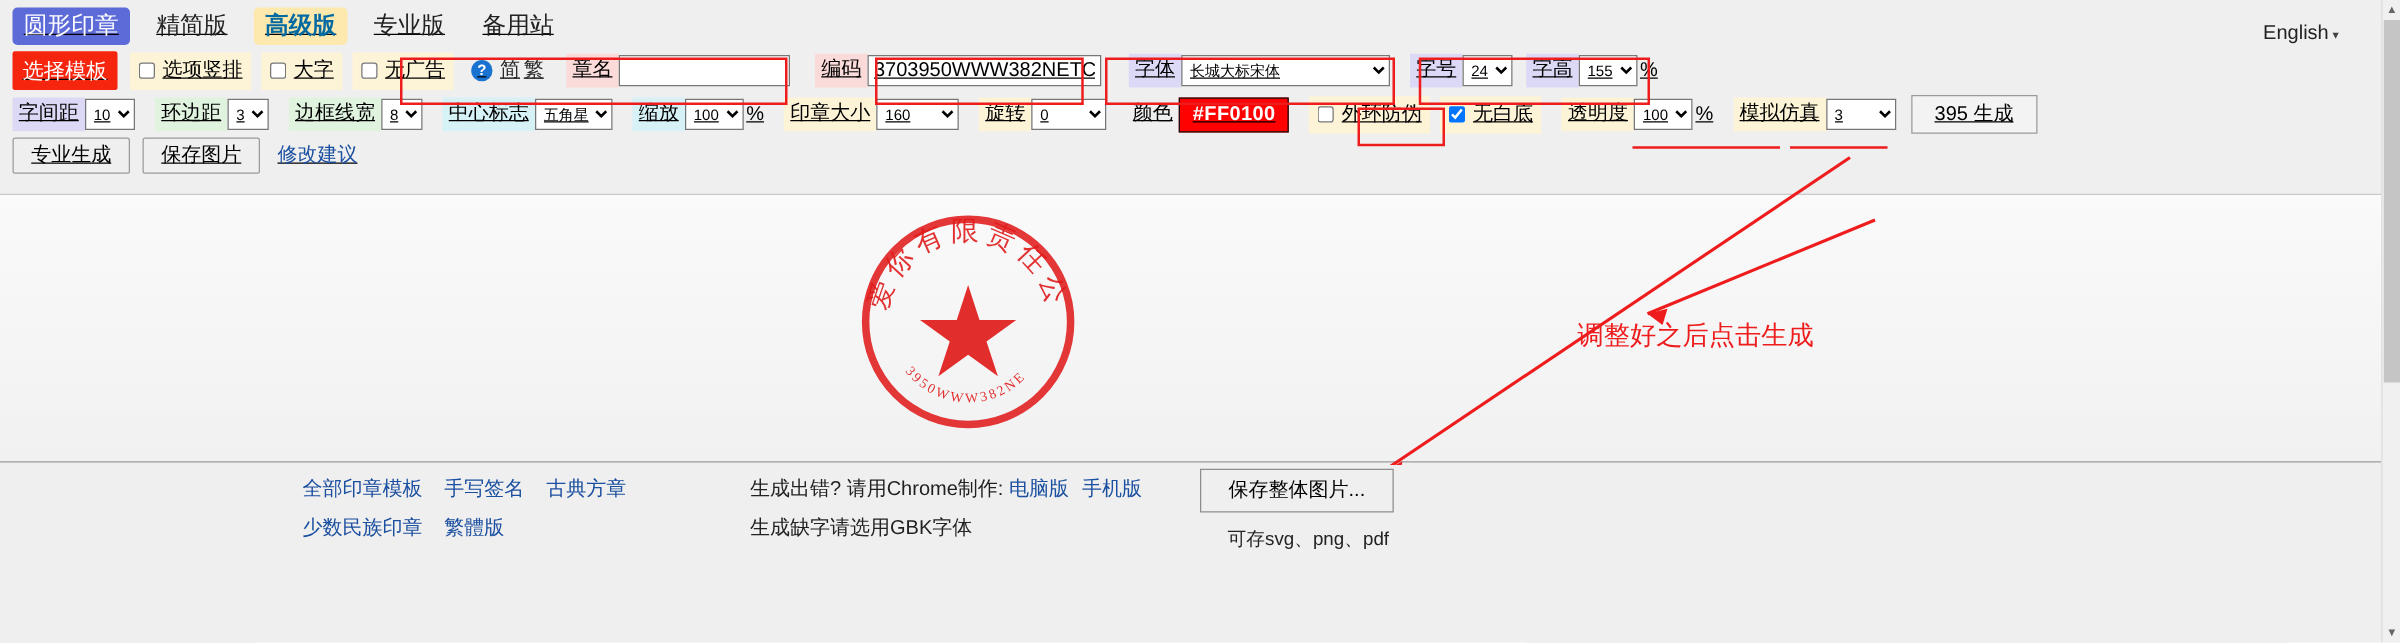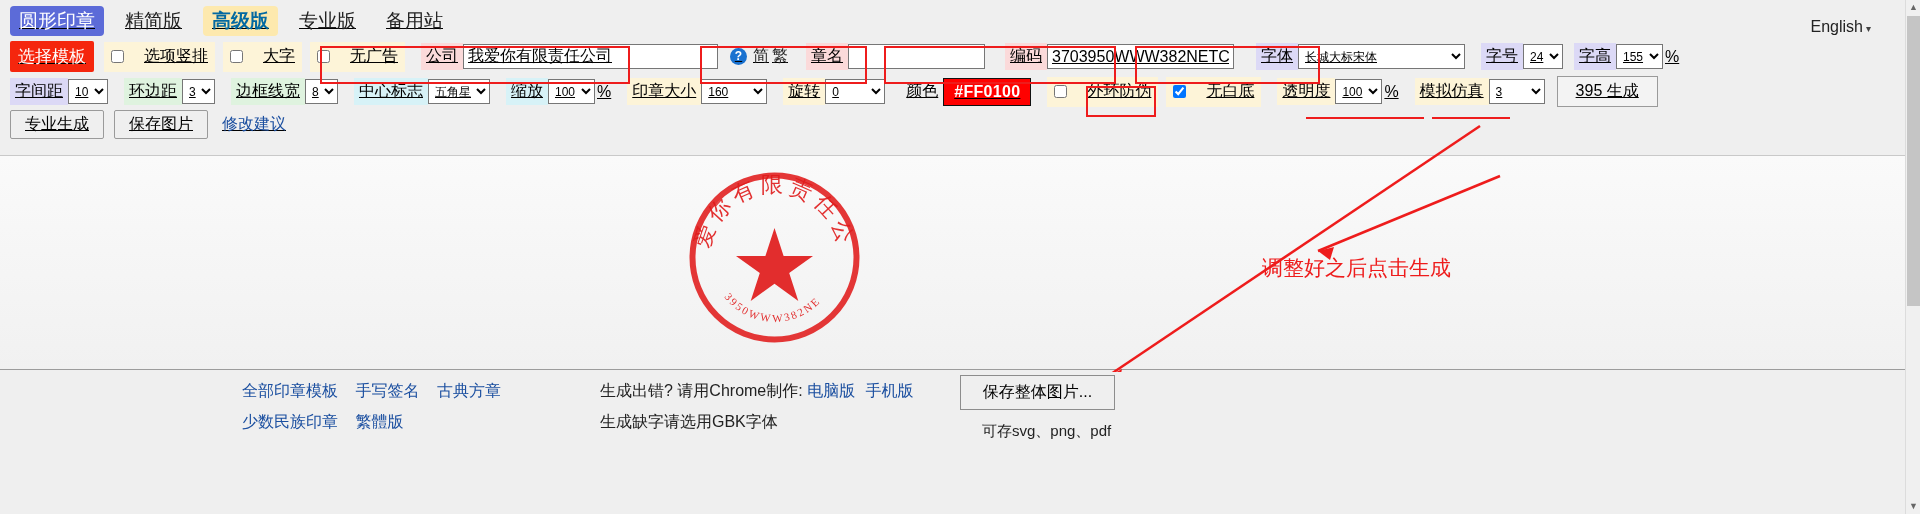--- a/index.html
+++ b/index.html
@@ -70,21 +70,21 @@
   .lbl-cyan  { background: #d7f2f7; }
   .lbl-cream { background: #fdf4d8; }
   .lbl-plain { background: transparent; }
 
   .chip {
     background: #fdf4d8;
     font-size: 16px;
     padding: 4px 7px 5px 7px;
     margin-right: 8px;
     display: inline-flex;
-    gap: 18px;
+    gap: 4px;
     color:#000;
   }
   .chip input { margin: 0 2px 0 0; }
 
   .grp { display: inline-flex; align-items: center; margin-right: 16px; }
   .grp.tight { margin-right: 11px; }
 
   input[type="text"] {
     font-family: "Liberation Sans", sans-serif;
     font-size: 16px;
@@ -261,24 +261,20 @@
       </label>
       <label class="chip">
         <input type="checkbox" style="">
         <span>大字</span>
       </label>
       <label class="chip">
         <input type="checkbox" style="">
         <span>无广告</span>
       </label>
 
-      <span class="grp" style="margin-left:8px;margin-right:6px;">
-        <span class="lbl lbl-pink">公司</span>
-        <input type="text" style="width: 255px;" value="我爱你有限责任公司">
-      </span>
 
       <span class="help-icon">?</span>
       <span class="jf">简</span>
       <span class="jf" style="margin-right:18px;">繁</span>
 
       <span class="grp" style="margin-right:20px;">
         <span class="lbl lbl-pink">章名</span>
         <input type="text" style="width: 137px;" value="">
       </span>
 

